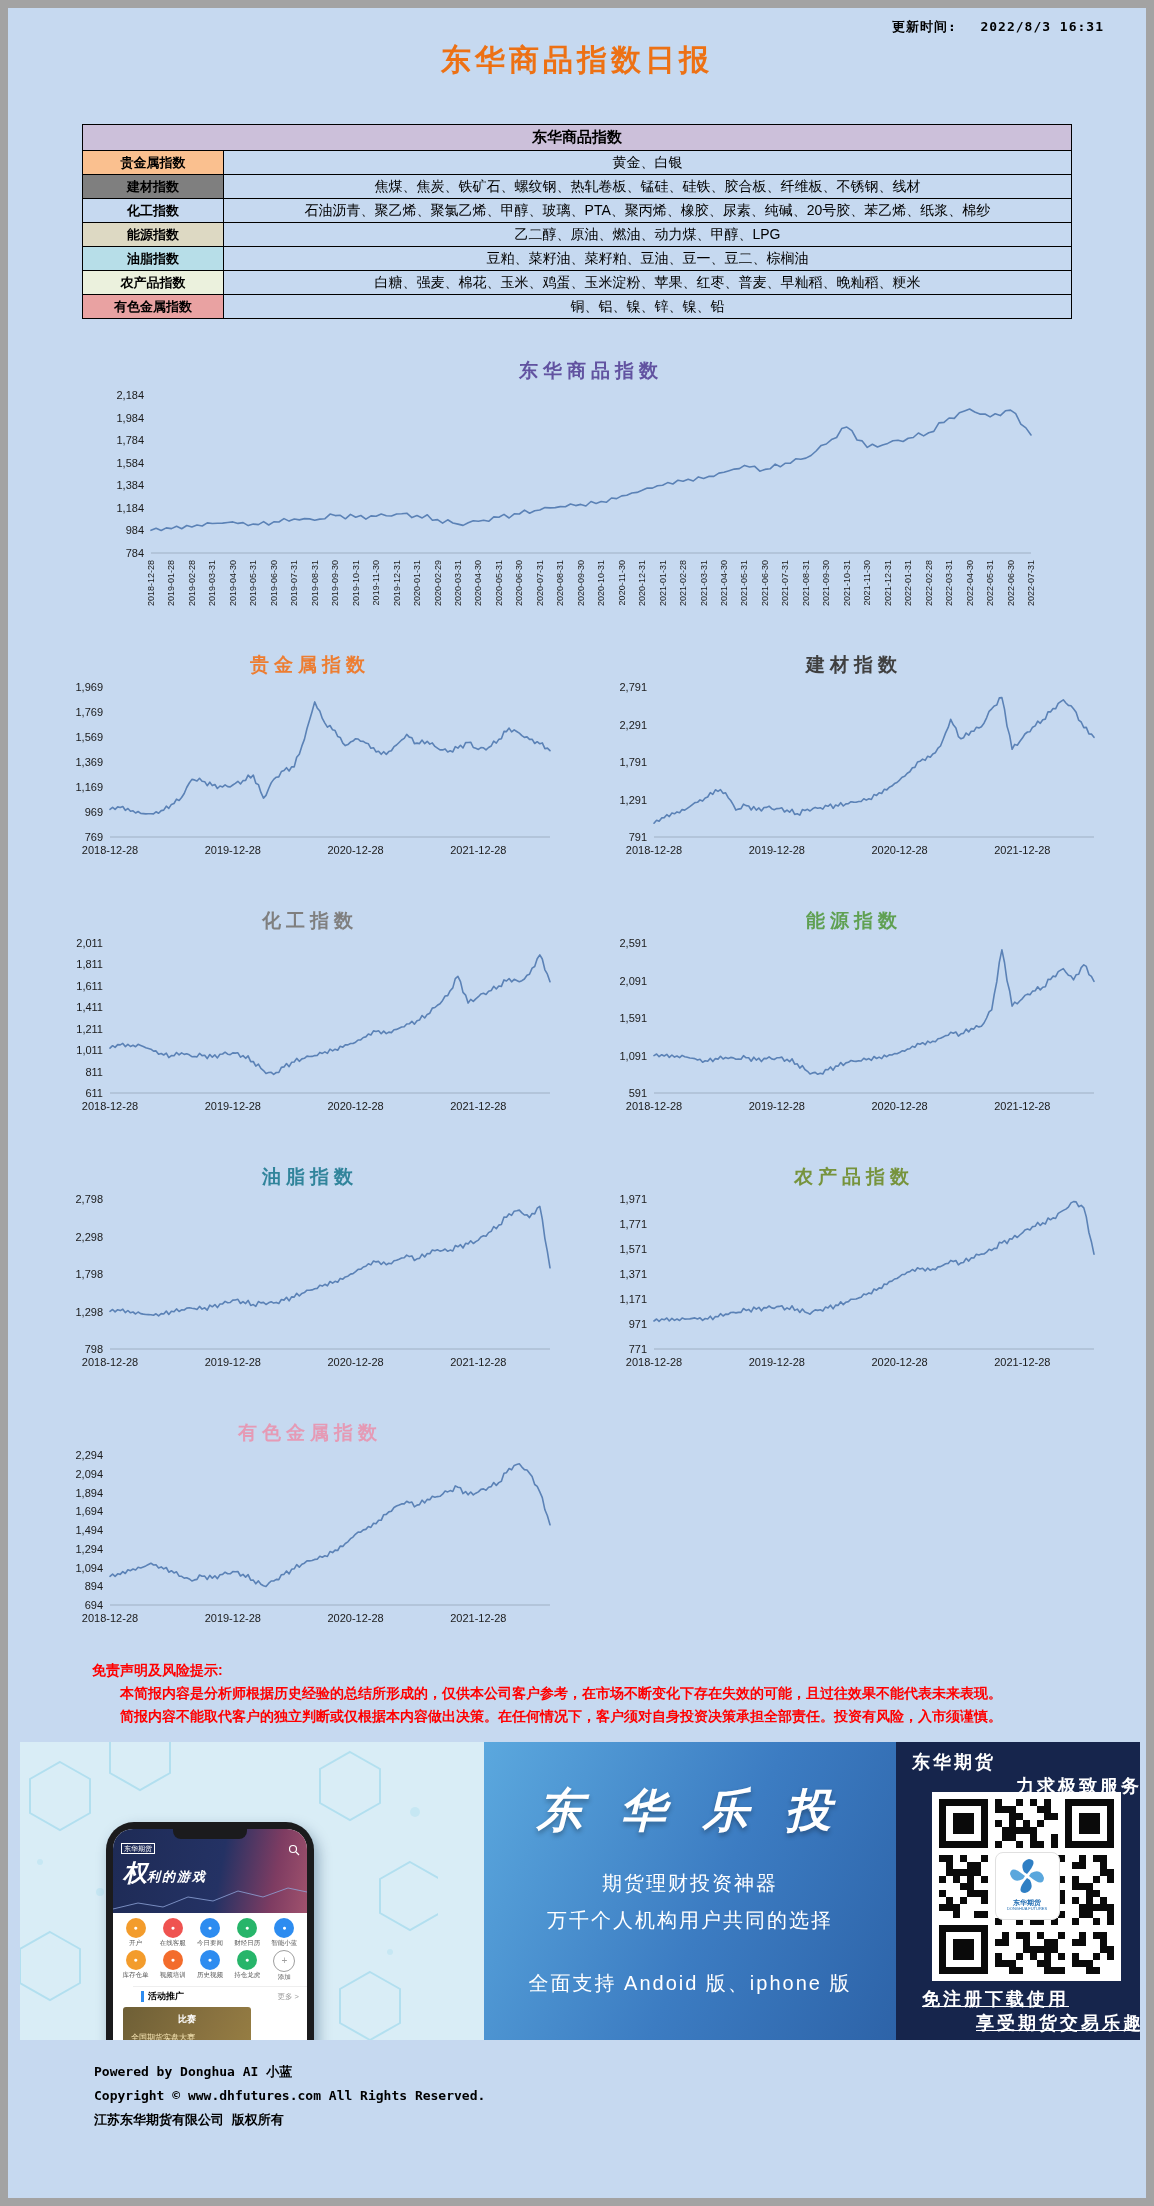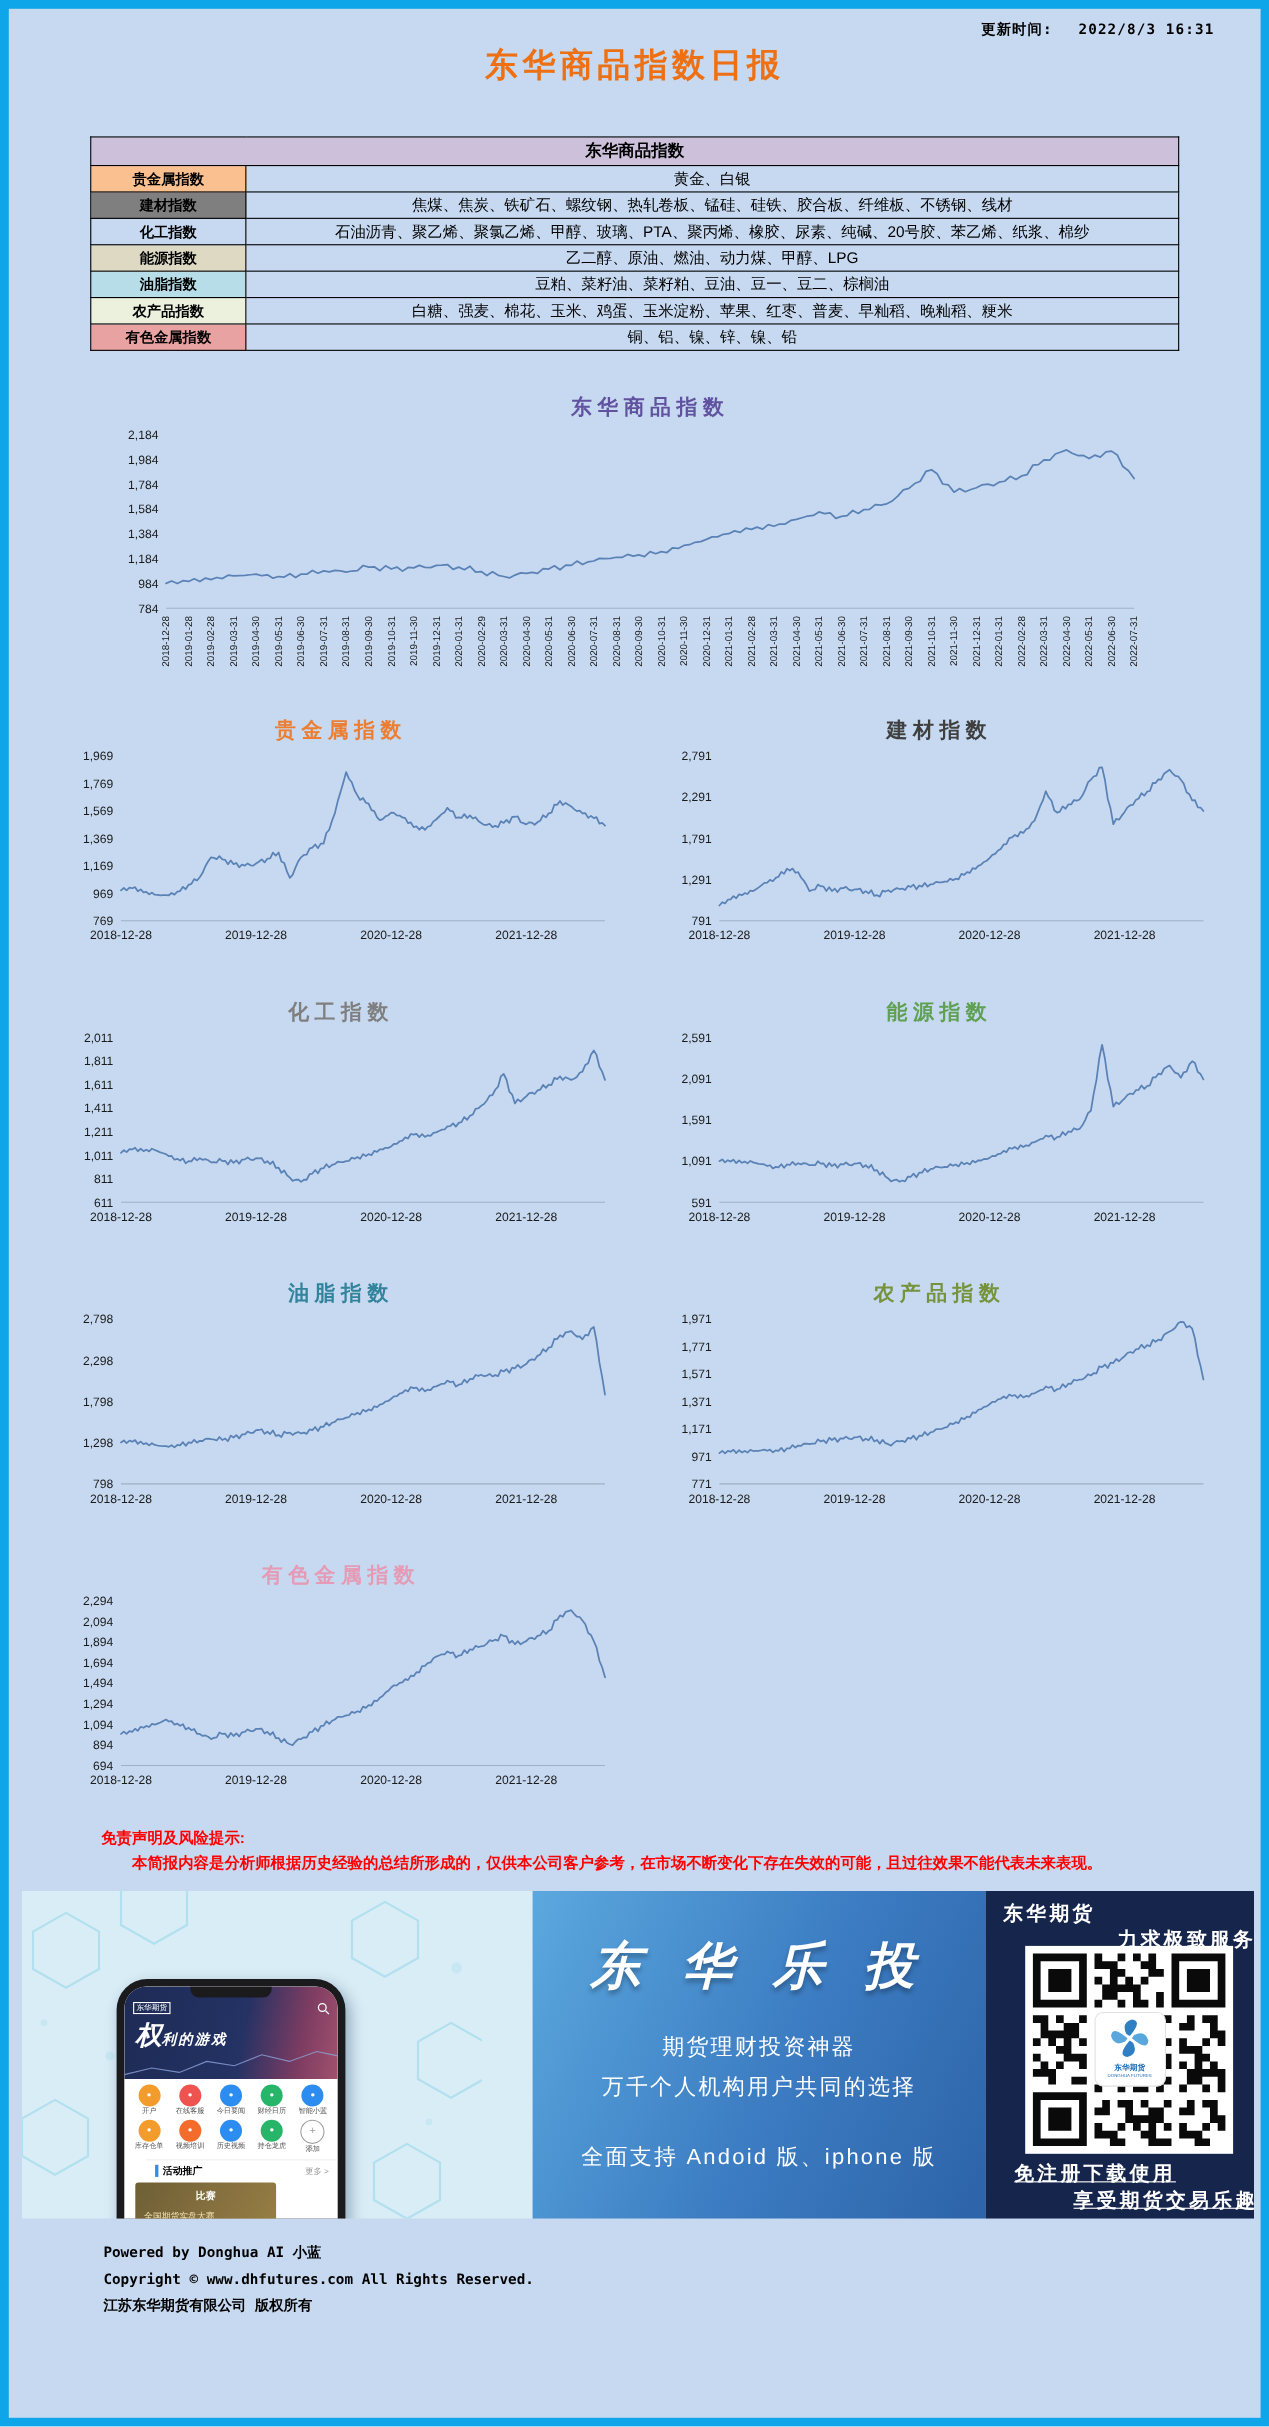--- a/index.html
+++ b/index.html
@@ -1,16 +1,16 @@
 <!DOCTYPE html>
 <html><head>
 <meta charset="utf-8">
 <style>
   html,body{margin:0;padding:0;}
-  .page{position:relative;width:1154px;height:2206px;background:#0ea5e9;
+  .page{position:relative;width:1154px;height:2206px;background:#a3a3a3;
         font-family:"Liberation Sans",sans-serif;color:#000;}
   .content{position:absolute;left:8px;top:8px;width:1138px;height:2190px;
            background:#c6d9f0;overflow:hidden;}
 
   
   .update-row{padding:10px 42px 0 0;text-align:right;font-family:"DejaVu Sans Mono",monospace;
               font-weight:bold;font-size:13px;height:20px;}
   .update-row span{letter-spacing:1px;}
   .main-title{margin-top:2px;height:40px;line-height:40px;text-align:center;
               font-size:30px;font-weight:bold;letter-spacing:4px;color:#ed7114;}
@@ -322,20 +322,21 @@
             <polyline points="60.0,129.3 62.6,127.2 65.1,129.3 67.7,126.8 70.2,127.4 72.8,124.6 75.3,126.5 77.9,122.8 80.5,123.7 83.0,122.0 85.6,123.0 88.1,120.2 90.7,120.9 93.3,119.9 95.8,118.9 98.4,117.5 100.9,116.2 103.5,118.0 106.0,117.7 108.6,120.9 111.2,119.9 113.7,121.9 116.3,120.5 118.8,125.2 121.4,123.7 124.0,125.9 126.5,124.8 129.1,129.2 131.6,129.3 134.2,131.1 136.7,130.7 139.3,131.9 141.9,134.0 144.4,132.9 147.0,132.4 149.5,128.0 152.1,129.3 154.7,129.1 157.2,132.5 159.8,128.4 162.3,131.2 164.9,128.8 167.4,131.6 170.0,127.8 172.6,127.4 175.1,125.2 177.7,126.7 180.2,126.8 182.8,124.6 185.3,124.8 187.9,124.5 190.5,129.0 193.0,127.4 195.6,130.1 198.1,127.6 200.7,133.2 203.3,133.1 205.8,136.8 208.4,133.9 210.9,137.3 213.5,138.7 216.0,139.5 218.6,136.4 221.2,134.0 223.7,134.0 226.3,132.4 228.8,132.6 231.4,127.7 234.0,127.4 236.5,124.0 239.1,126.9 241.6,122.3 244.2,121.8 246.7,117.7 249.3,120.2 251.9,117.3 254.4,116.2 257.0,113.8 259.5,113.9 262.1,113.5 264.7,112.4 267.2,112.2 269.8,109.2 272.3,110.2 274.9,108.7 277.4,109.5 280.0,104.5 282.6,105.6 285.1,103.1 287.7,103.5 290.2,99.1 292.8,99.4 295.3,96.5 297.9,94.8 300.5,91.7 303.0,90.1 305.6,87.1 308.1,85.1 310.7,85.2 313.3,82.9 315.8,82.4 318.4,79.5 320.9,80.4 323.5,76.3 326.0,76.8 328.6,73.2 331.2,73.3 333.7,67.7 336.3,67.4 338.8,64.9 341.4,64.3 344.0,60.5 346.5,59.0 349.1,58.0 351.6,56.9 354.2,56.9 356.7,54.3 359.3,55.8 361.9,55.1 364.4,59.8 367.0,58.1 369.5,57.6 372.1,53.2 374.7,55.9 377.2,52.4 379.8,52.8 382.3,49.3 384.9,50.3 387.4,49.6 390.0,49.3 392.6,47.2 395.1,44.1 397.7,44.9 400.2,43.6 402.8,44.5 405.3,38.9 407.9,40.2 410.5,40.7 413.0,46.6 415.6,44.6 418.1,47.8 420.7,45.0 423.3,47.9 425.8,46.2 428.4,44.9 430.9,42.4 433.5,41.9 436.0,43.2 438.6,40.2 441.2,39.6 443.7,35.5 446.3,38.4 448.8,35.6 451.4,34.3 454.0,26.2 456.5,25.7 459.1,21.5 461.6,22.8 464.2,18.4 466.7,17.6 469.3,16.8 471.9,20.1 474.4,22.6 477.0,23.0 479.5,26.2 482.1,29.6 484.7,37.5 487.2,39.3 489.8,44.9 492.3,50.6 494.9,62.8 497.4,68.7 500.0,77.8" fill="none" stroke="#5b82b6" stroke-width="1.6" stroke-linejoin="round" stroke-linecap="round"></polyline>
           </svg>
       </div>
       <div></div>
     </div>
 
 
     <div class="disclaimer">
       <div>免责声明及风险提示:</div>
       <div class="ind">本简报内容是分析师根据历史经验的总结所形成的，仅供本公司客户参考，在市场不断变化下存在失效的可能，且过往效果不能代表未来表现。</div>
+      <div class="ind">简报内容不能取代客户的独立判断或仅根据本内容做出决策。在任何情况下，客户须对自身投资决策承担全部责任。投资有风险，入市须谨慎。</div>
     </div>
 
     <div class="banner">
       <div class="b-left">
         <svg class="hex-bg" width="418" height="298">
           <g fill="none" stroke="#a9dcee" stroke-width="2" opacity="0.8">
             <polygon points="40,20 70,37 70,71 40,88 10,71 10,37"></polygon>
             <polygon points="330,10 360,27 360,61 330,78 300,61 300,27"></polygon>
             <polygon points="390,120 420,137 420,171 390,188 360,171 360,137"></polygon>
             <polygon points="30,190 60,207 60,241 30,258 0,241 0,207"></polygon>

